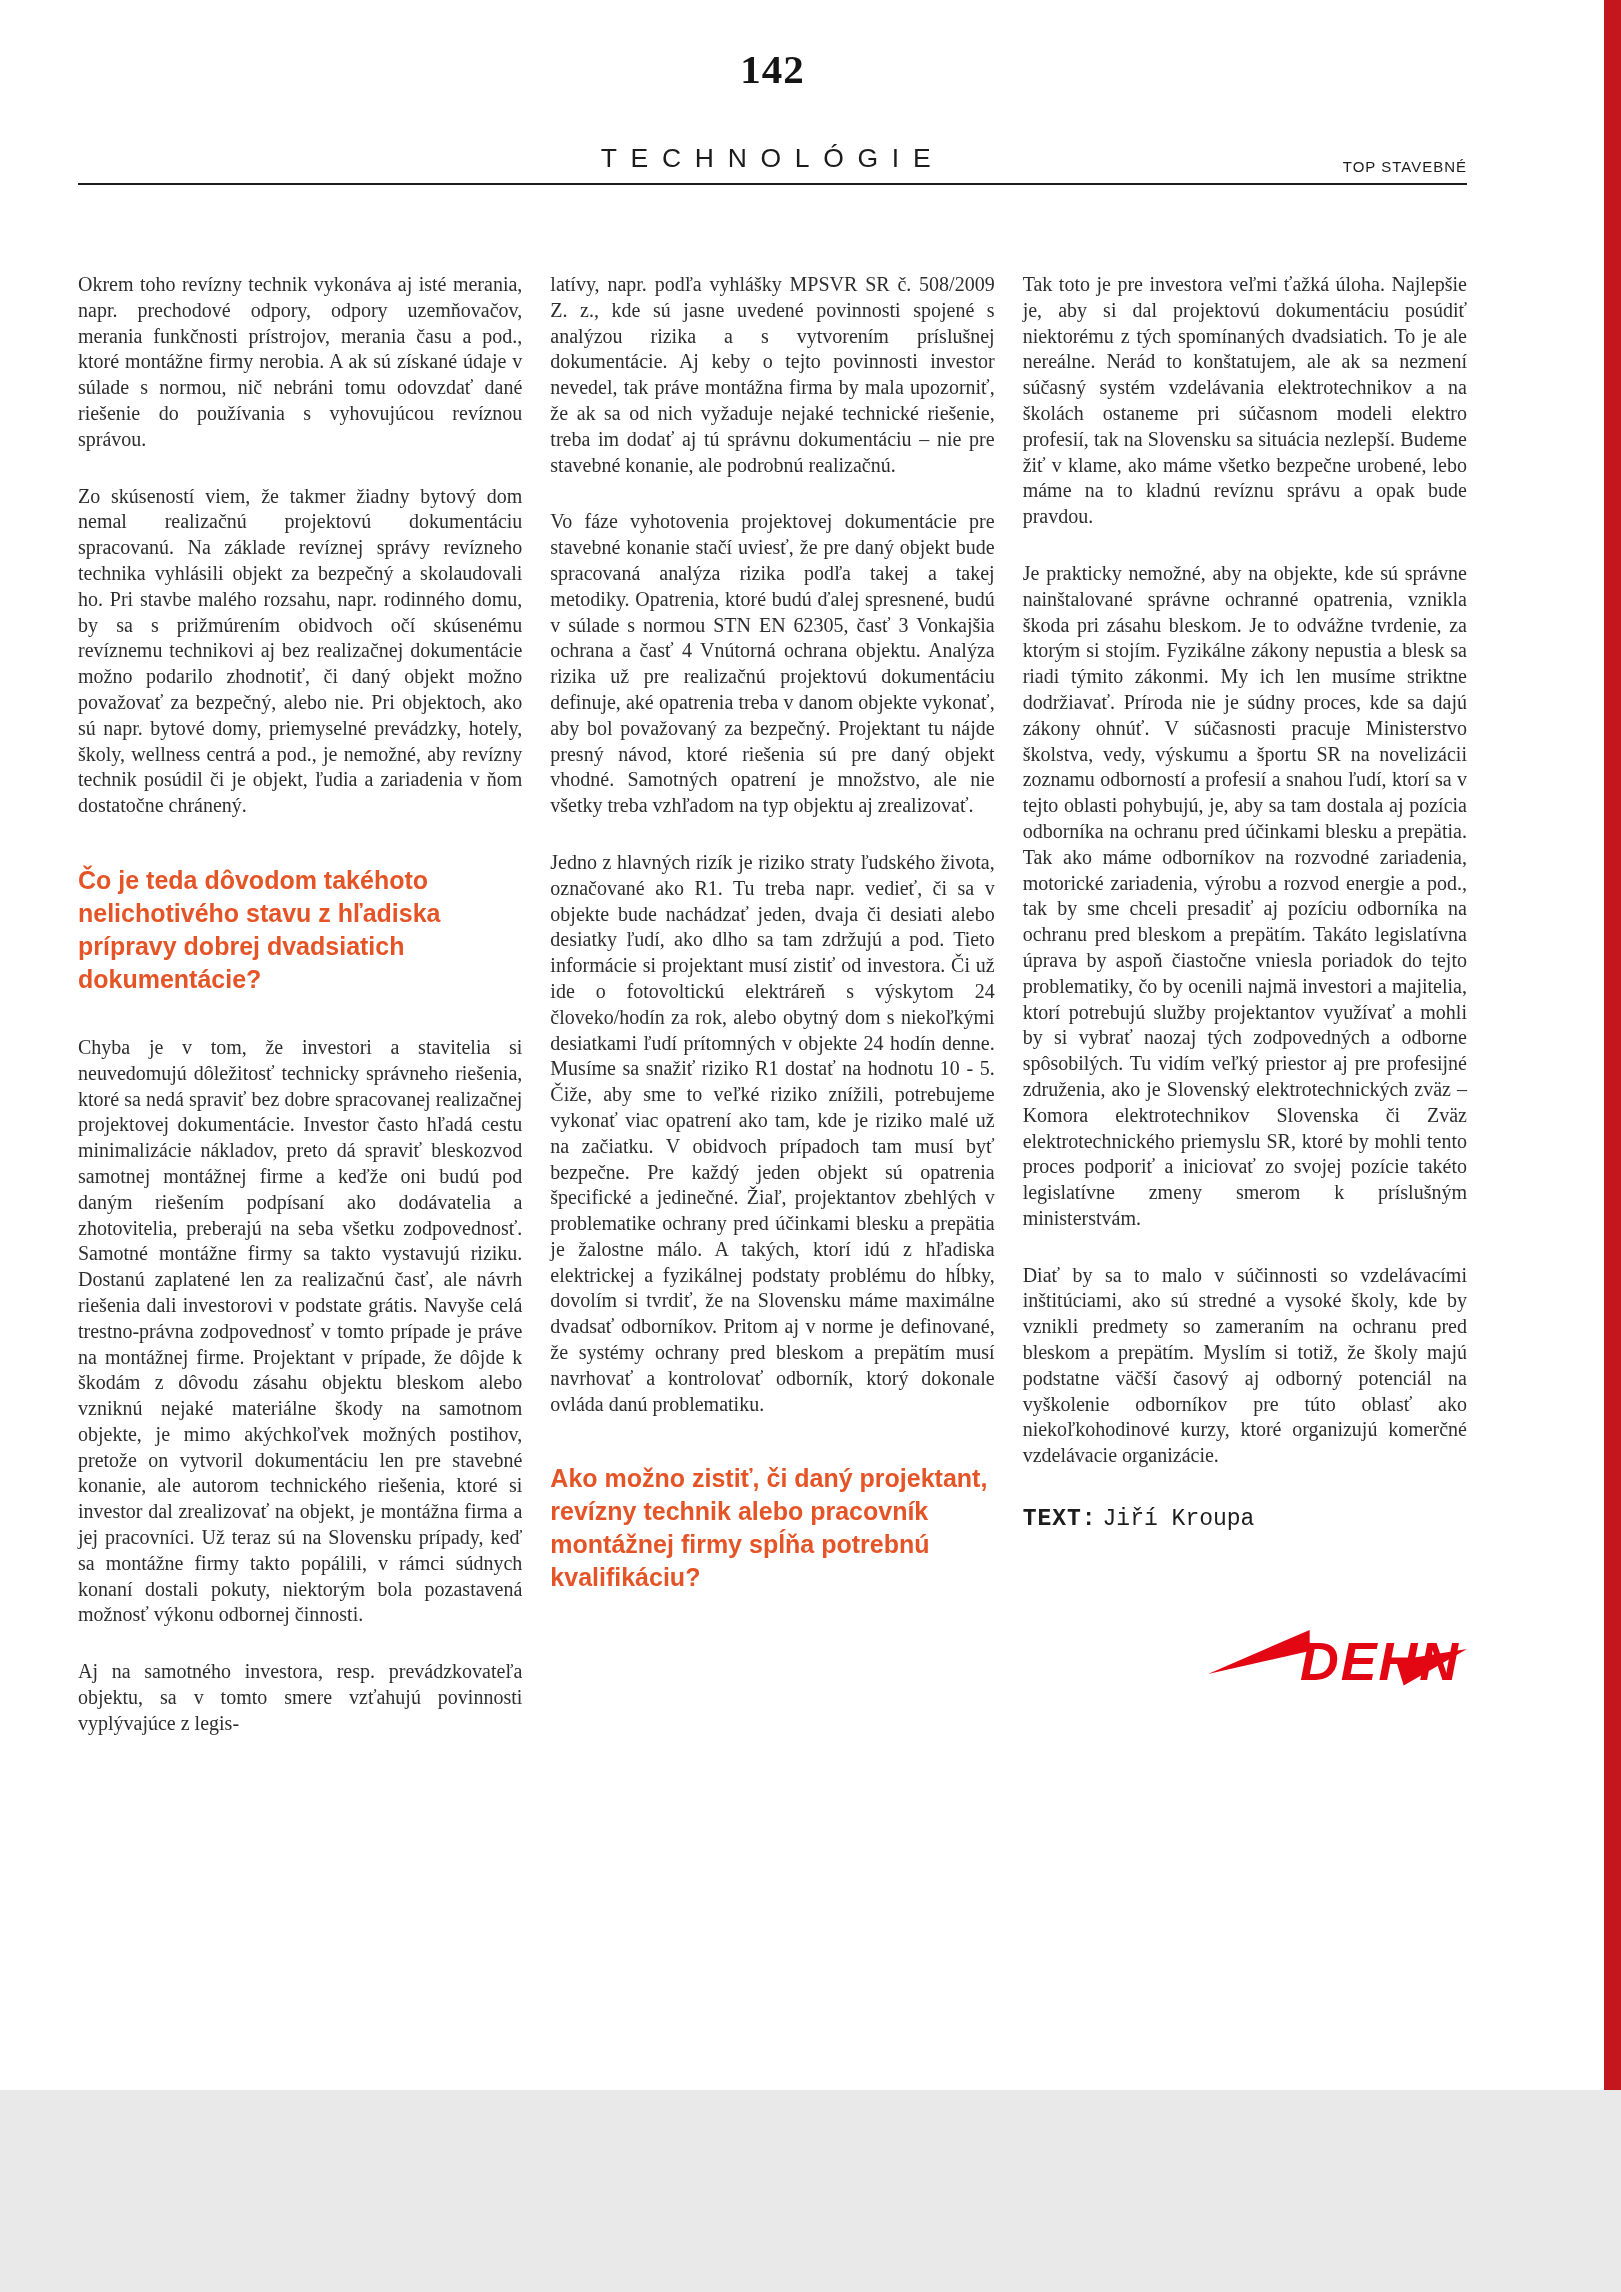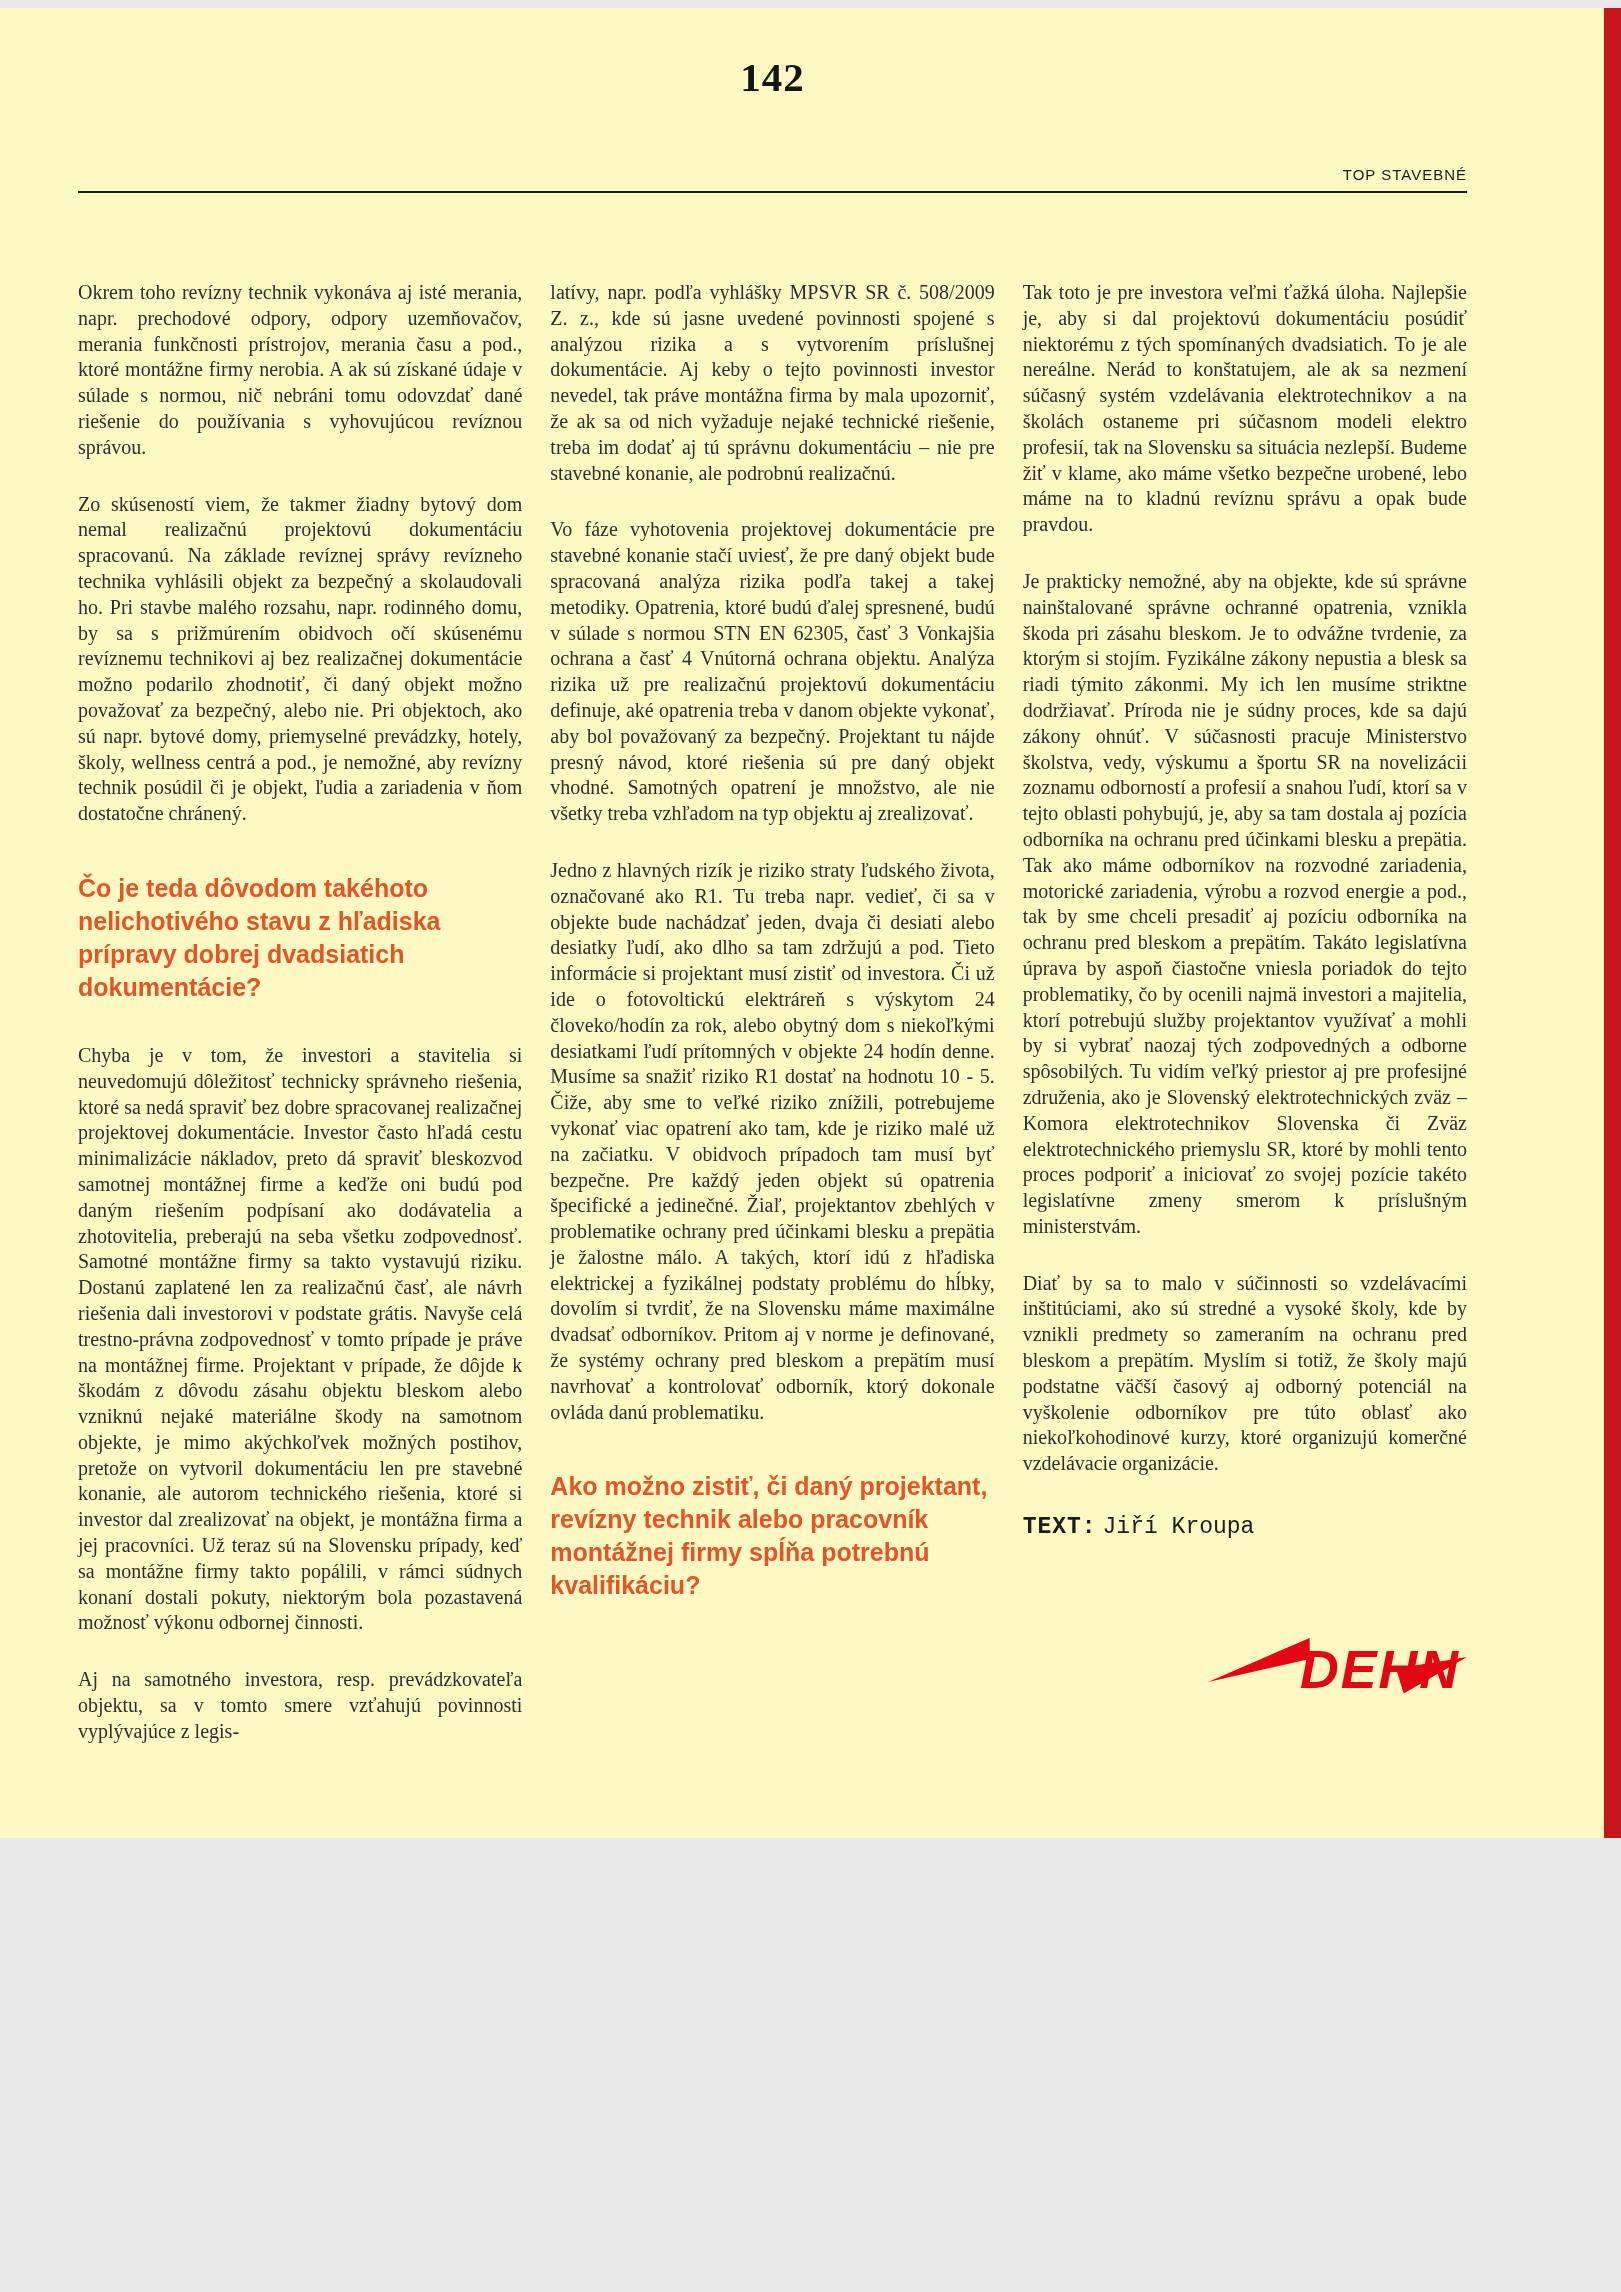--- a/index.html
+++ b/index.html
@@ -1,20 +1,20 @@
 <!DOCTYPE html>
 <html lang="sk"><head>
 <meta charset="utf-8">
 <style>
   html,body { margin:0; padding:0; background:#e9e9e9; }
   .page {
     position:relative;
-    width:1621px; height:1830px;
-    margin:8px auto;
-    background:#fef9c3;
+    width:1621px; height:2090px;
+    margin:0 auto;
+    background:#ffffff;
     overflow:hidden;
     font-family:"Liberation Serif","DejaVu Serif",serif;
     color:#2e2e2e;
   }
   .page-number {
     position:absolute; top:45px; left:78px; right:154px;
     text-align:center;
     font-family:"Liberation Serif","DejaVu Serif",serif;
     font-weight:700; font-size:41px; letter-spacing:1px; color:#151515;
   }
@@ -67,20 +67,21 @@
   }
 </style>
 </head>
 <body>
 
 <div class="page">
 
   <div class="page-number">142</div>
 
   <div class="header-row">
+    <div class="section-title">TECHNOLÓGIE</div>
     <div class="magazine-name">TOP STAVEBNÉ</div>
   </div>
 
   <div class="header-rule"></div>
 
   <div class="columns">
 
     <div class="col">
       <p>Okrem toho revízny technik vykonáva aj isté merania, napr. prechodové odpory, odpory uzemňovačov, merania funkčnosti prístrojov, merania času a pod., ktoré montážne firmy nerobia. A ak sú získané údaje v súlade s normou, nič nebráni tomu odovzdať dané riešenie do používania s vyhovujúcou revíznou správou.</p>
       <p>Zo skúseností viem, že takmer žiadny bytový dom nemal realizačnú projektovú dokumentáciu spracovanú. Na základe revíznej správy revízneho technika vyhlásili objekt za bezpečný a skolaudovali ho. Pri stavbe malého rozsahu, napr. rodinného domu, by sa s prižmúrením obidvoch očí skúsenému revíznemu technikovi aj bez realizačnej dokumentácie možno podarilo zhodnotiť, či daný objekt možno považovať za bezpečný, alebo nie. Pri objektoch, ako sú napr. bytové domy, priemyselné prevádzky, hotely, školy, wellness centrá a pod., je nemožné, aby revízny technik posúdil či je objekt, ľudia a zariadenia v ňom dostatočne chránený.</p>

